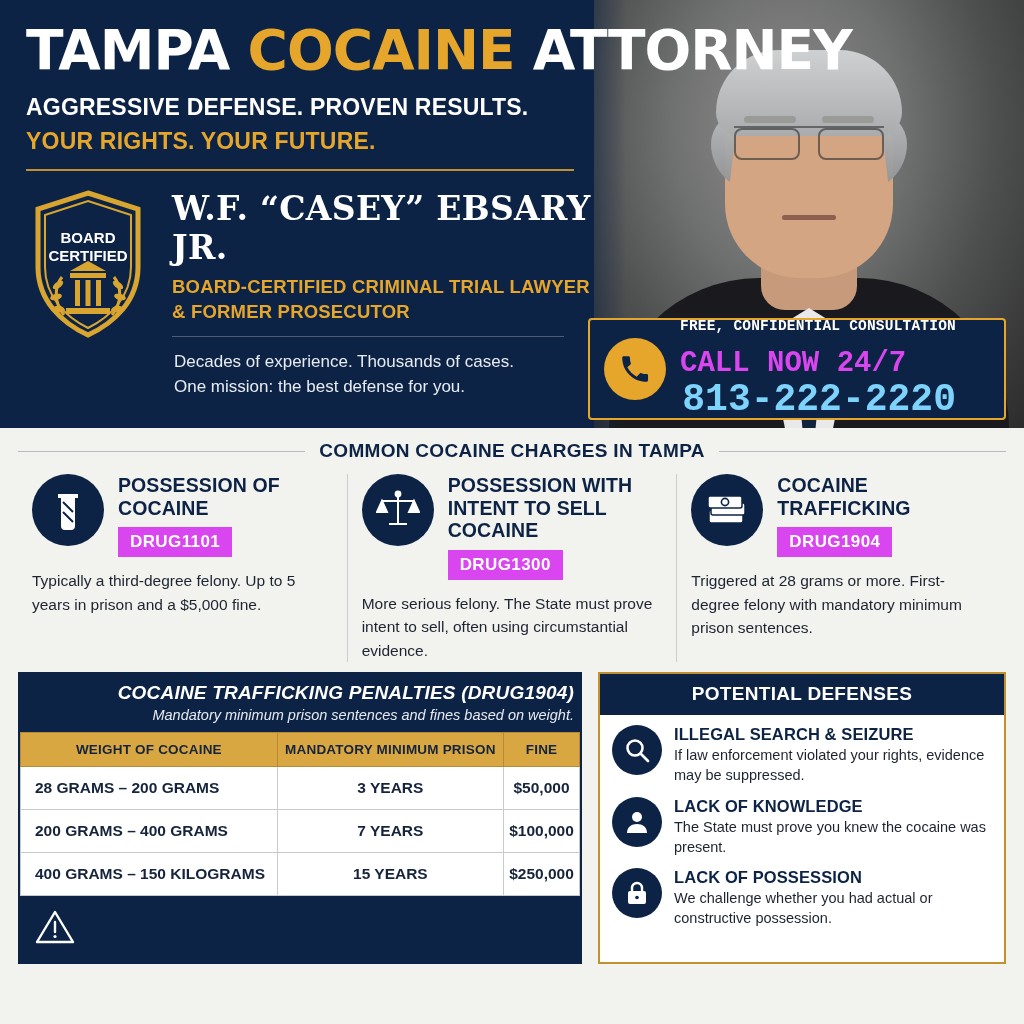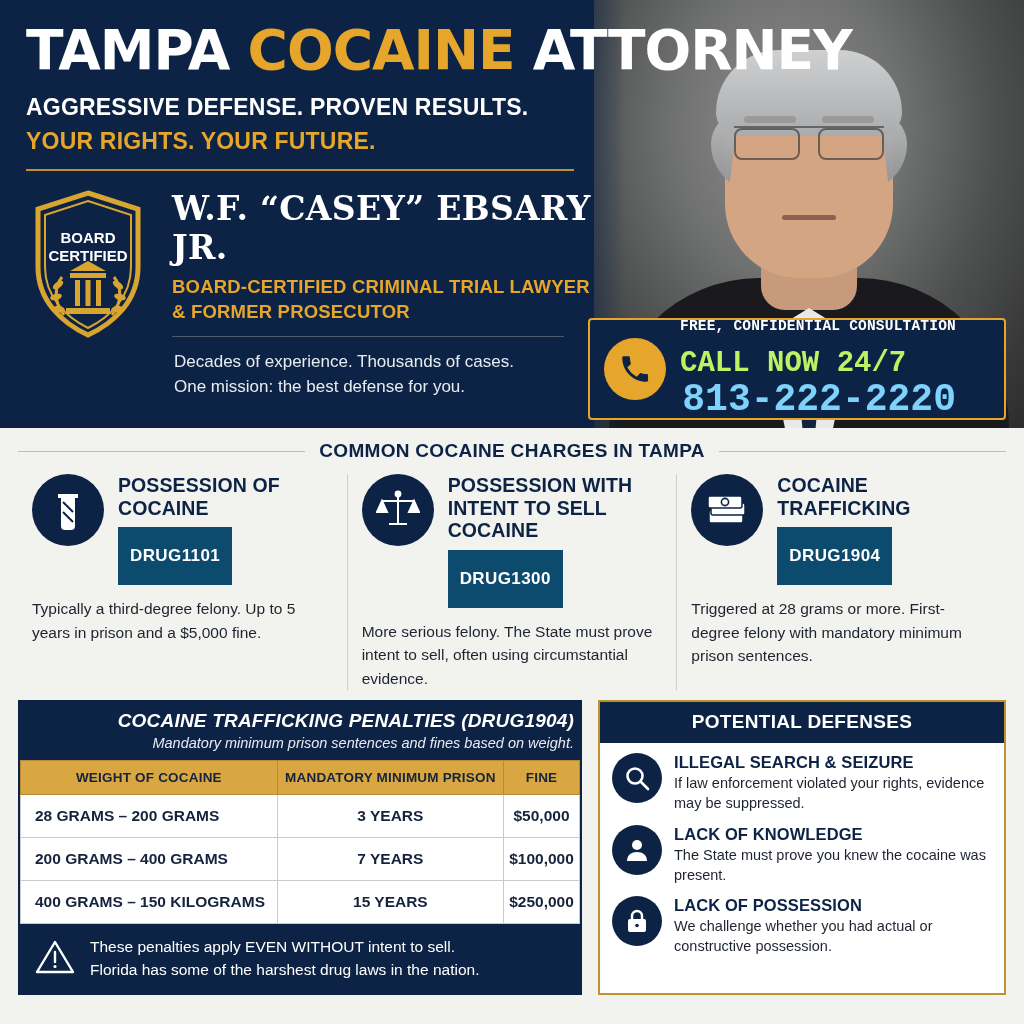--- a/index.html
+++ b/index.html
@@ -138,21 +138,21 @@
     position:absolute; right: 18px; bottom: 8px; width: 418px; height: 102px;
     background:#0d2345; border: 2px solid #e5a62b; border-radius: 4px;
     display:flex; align-items:center; padding: 0 14px; gap: 14px; z-index:4;font-family:Liberation Mono, monospace;
   }
   .cta-phone-circle{
     width: 62px; height: 62px; border-radius: 50%; background:#e5a62b;
     display:flex; align-items:center; justify-content:center; flex:0 0 62px;
   }
   .cta-text { display:flex; flex-direction:column; }
   .cta-small { color:#ffffff; font-size: 14.5px; font-weight: 700; letter-spacing:.2px; }
-  .cta-mid { color:#bef264; font-size: 29px; font-weight: 800; line-height:1.06; margin-top:15px;}
+  .cta-mid { color:#d946ef; font-size: 29px; font-weight: 800; line-height:1.06; margin-top:15px;}
   .cta-num { color:#7dd3fc; font-size: 38px; font-weight: 800; line-height:1.08;text-align:right; }
 
   
   .charges { padding: 12px 18px 0 18px; }
   .charges-head { display:flex; align-items:center; gap: 14px; }
   .charges-head .line { flex:1; height:1px; background:#b9bcc2; }
   .charges-head .txt {
     font-weight: 800; font-size: 19px; color:#0d2345; letter-spacing:.3px;
     text-transform: uppercase;
   }
@@ -162,22 +162,22 @@
   .charge-top { display:flex; gap: 14px; align-items:flex-start; }
   .charge-ico {
     width: 72px; height: 72px; border-radius: 50%; background:#0d2345; flex:0 0 72px;
     display:flex; align-items:center; justify-content:center;
   }
   .charge-title {
     font-weight: 800; font-size: 19.5px; color:#0d2345; line-height:1.16;
     text-transform: uppercase; letter-spacing:.1px;
   }
   .code {
-    display:inline-block; margin-top: 8px; background:#0c4a6e; color:#fff;
-    font-weight:800; font-size: 17px; padding: 19px 12px; letter-spacing:.4px;
+    display:inline-block; margin-top: 8px; background:#d946ef; color:#fff;
+    font-weight:800; font-size: 17px; padding: 5px 12px; letter-spacing:.4px;
   }
   .charge-desc {
     margin-top: 12px; font-size: 15.5px; color:#1d2430; line-height:1.52;
   }
 
   
   .bottom { display:flex; gap: 16px; padding: 10px 18px 0 18px; }
   .penalties {
     width: 564px; border: 2px solid #0d2345; background:#fff;
   }
@@ -408,24 +408,20 @@
         </tbody>
       </table>
       <div class="pen-note">
         <div>
           <svg width="42" height="38" viewBox="0 0 42 38" fill="none" stroke="#ffffff" stroke-width="2.4">
             <path d="M21 4 L39 34 H3 Z" stroke-linejoin="round"></path>
             <path d="M21 14 v10" stroke-linecap="round"></path>
             <circle cx="21" cy="28.5" r="1.6" fill="#ffffff" stroke="none"></circle>
           </svg>
         </div>
-        <div class="pen-note-txt">
-          <div>These penalties apply EVEN WITHOUT intent to sell.</div>
-          <div>Florida has some of the harshest drug laws in the nation.</div>
-        </div>
       </div>
     </div>
 
     <div class="defenses">
       <div class="def-head">
         <span>POTENTIAL DEFENSES</span>
       </div>
       <div class="def-list">
 
         <div class="def-item">

